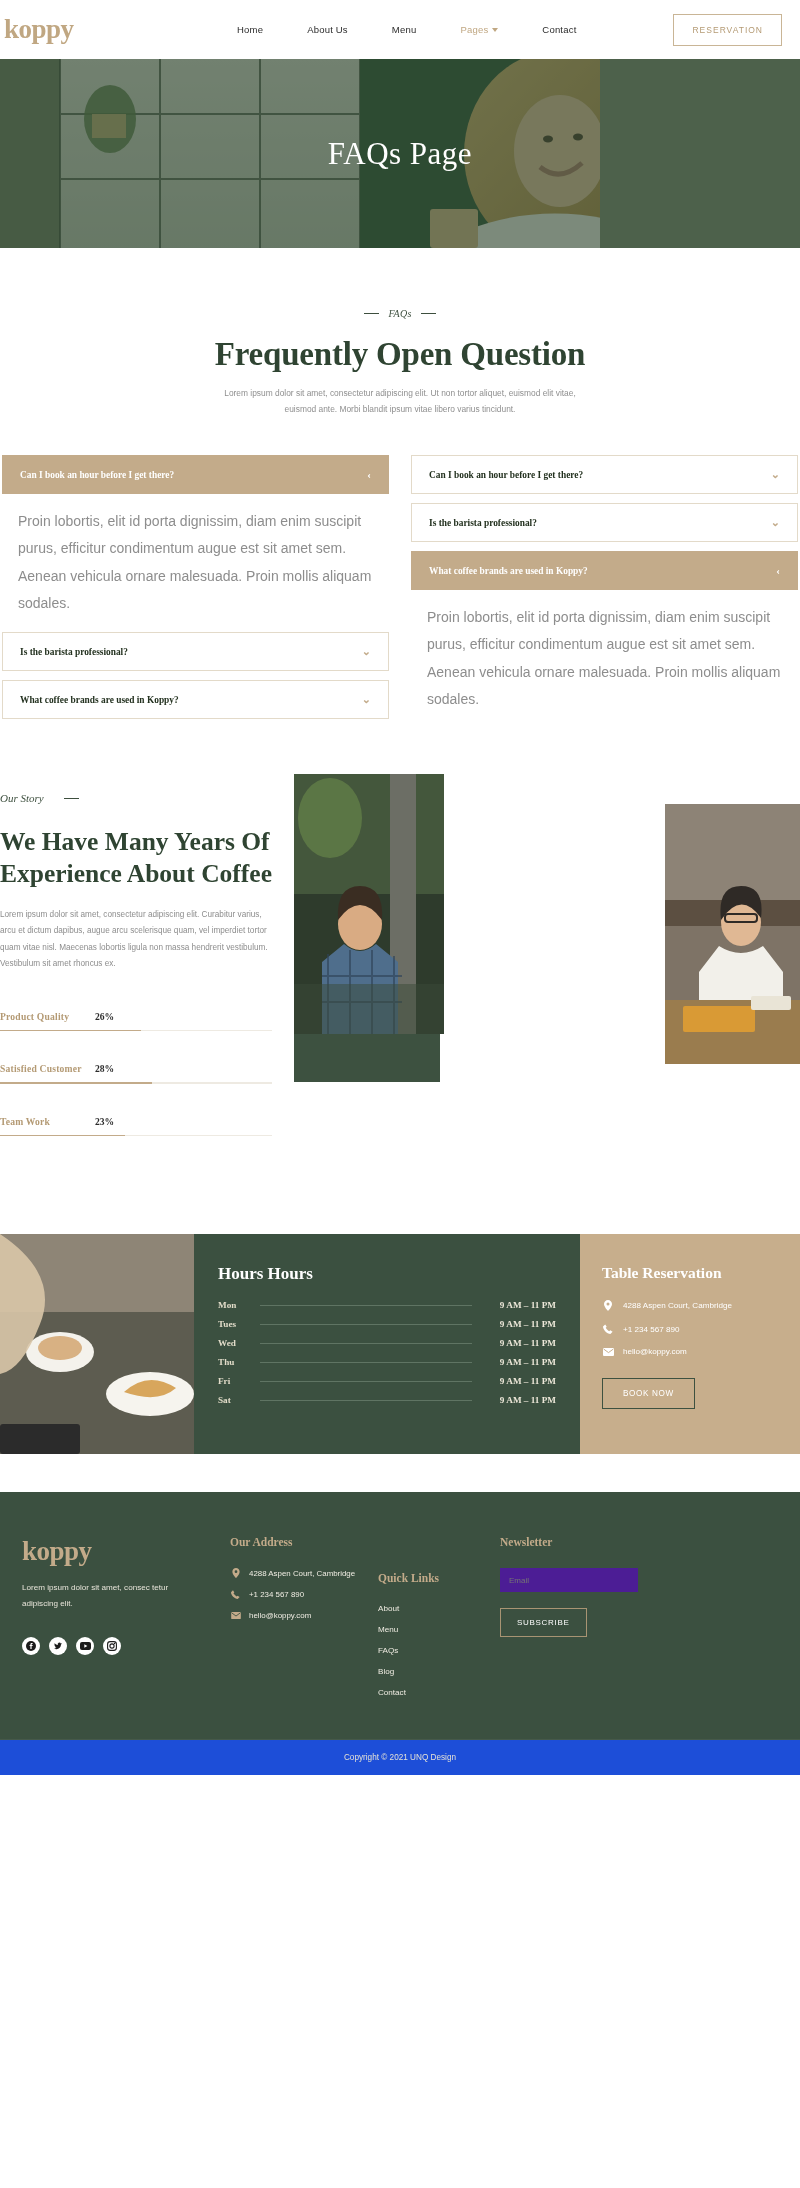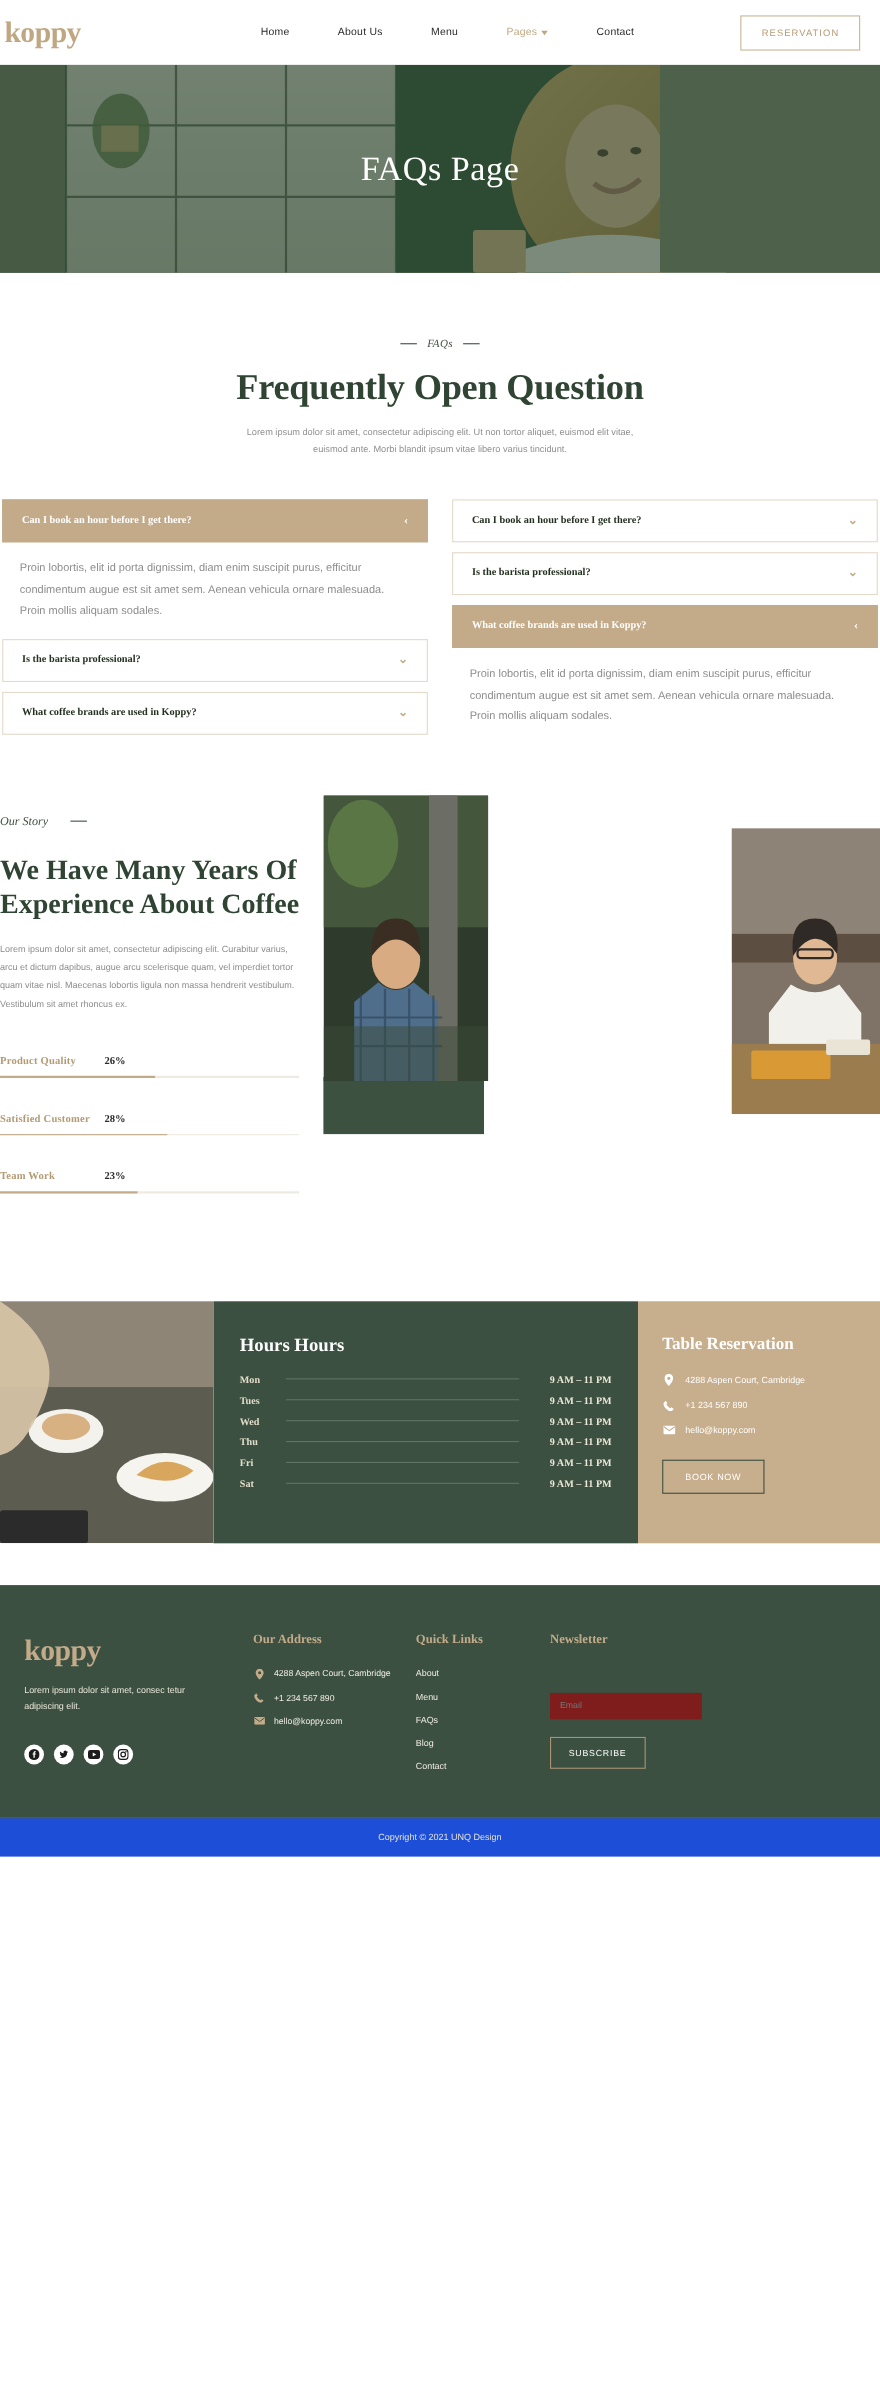--- a/index.html
+++ b/index.html
@@ -71,34 +71,34 @@
     font-size:8.4px; color:#8f8f8f; line-height:1.85;
     width:380px; margin:13px auto 0;
   }
 
   .faq-grid{
     display:flex; gap:22px; margin-top:38px; padding:0 2px;
   }
   .faq-col{ flex:1; }
   .faq-item{ margin-bottom:9px; }
   .faq-head{
-    display:flex; justify-content:space-between;
+    display:flex; align-items:center; justify-content:space-between;
     padding:13px 17px; cursor:pointer;
     border:1px solid #e3dac9;
     font-family:"Liberation Serif", serif;
     font-weight:700; font-size:9.4px; color:#23311f;
     background:#fff; text-align:left;
   }
   .faq-item.open .faq-head{
     background:#c3ab8a; border-color:#c3ab8a; color:#fff;
   }
   .chev{ color:#c3ab8a; font-size:11px; line-height:1; }
   .faq-item.open .chev{ color:#fff; }
   .faq-body{
-    padding:14px 16px 6px; font-size:10px; color:#8d8d8d;
+    padding:14px 16px 6px; font-size:14px; color:#8d8d8d;
     line-height:1.95; text-align:left;
   }
   .faq-item:not(.open) .faq-body{ display:none; }
 
   
   .story{ display:flex; padding:60px 0 0; gap:0; align-items:flex-start; }
   .story-left{ width:294px; padding-right:10px; }
   .eyebrow-left{
     font-family:"Liberation Serif", serif; font-style:italic;
     font-size:11px; color:#3d4f3e;
@@ -187,33 +187,33 @@
     font-size:27px; color:#c3ab8a; letter-spacing:-.5px;
   }
   .f-desc{ font-size:8.1px; color:#e7e4d9; line-height:1.9; margin-top:13px; width:155px; }
   .socials{ display:flex; gap:9px; margin-top:26px; }
   .soc{
     width:18px; height:18px; border-radius:50%; background:#fff;
     display:flex; align-items:center; justify-content:center;
     color:#2b2b2b; cursor:pointer;
   }
   .f-col2{ width:148px; }
-  .f-col3{ width:122px; }
+  .f-col3{ width:122px;margin-top:36px; }
   .f-col4{ flex:1; }
   .f-title{
     font-family:"Liberation Serif", serif; font-weight:700;
     font-size:11.5px; color:#c3ab8a; margin-bottom:20px;
   }
   .f-row{ display:flex; align-items:center; gap:8px; margin-bottom:12px; }
   .f-row .ico{ color:#c3ab8a; width:11px; display:flex; justify-content:center; }
   .f-row .txt{ font-size:7.9px; color:#efece2; }
   .f-link{ display:block; font-size:8.1px; color:#efece2; text-decoration:none; margin-bottom:12px; }
   .email-input{
-    width:138px; height:24px; background:#7f1d1d; border:none; outline:none;
-    padding:0 9px; font-size:8px; color:#9a9a9a; margin-top:22px;
+    width:138px; height:24px; background:#4c1d95; border:none; outline:none;
+    padding:0 9px; font-size:8px; color:#9a9a9a; 
     font-family:"Liberation Sans", sans-serif;
   }
   .sub-btn{
     margin-top:16px; border:1px solid #a89473; background:transparent;
     color:#fff; font-size:8px; letter-spacing:.7px; padding:9px 16px;
     cursor:pointer; font-family:"Liberation Sans", sans-serif;
   }
   .copyright{
     background:#1d4ed8; text-align:center; padding:13px 0;
     font-size:8.2px; color:#e4e1d6;

